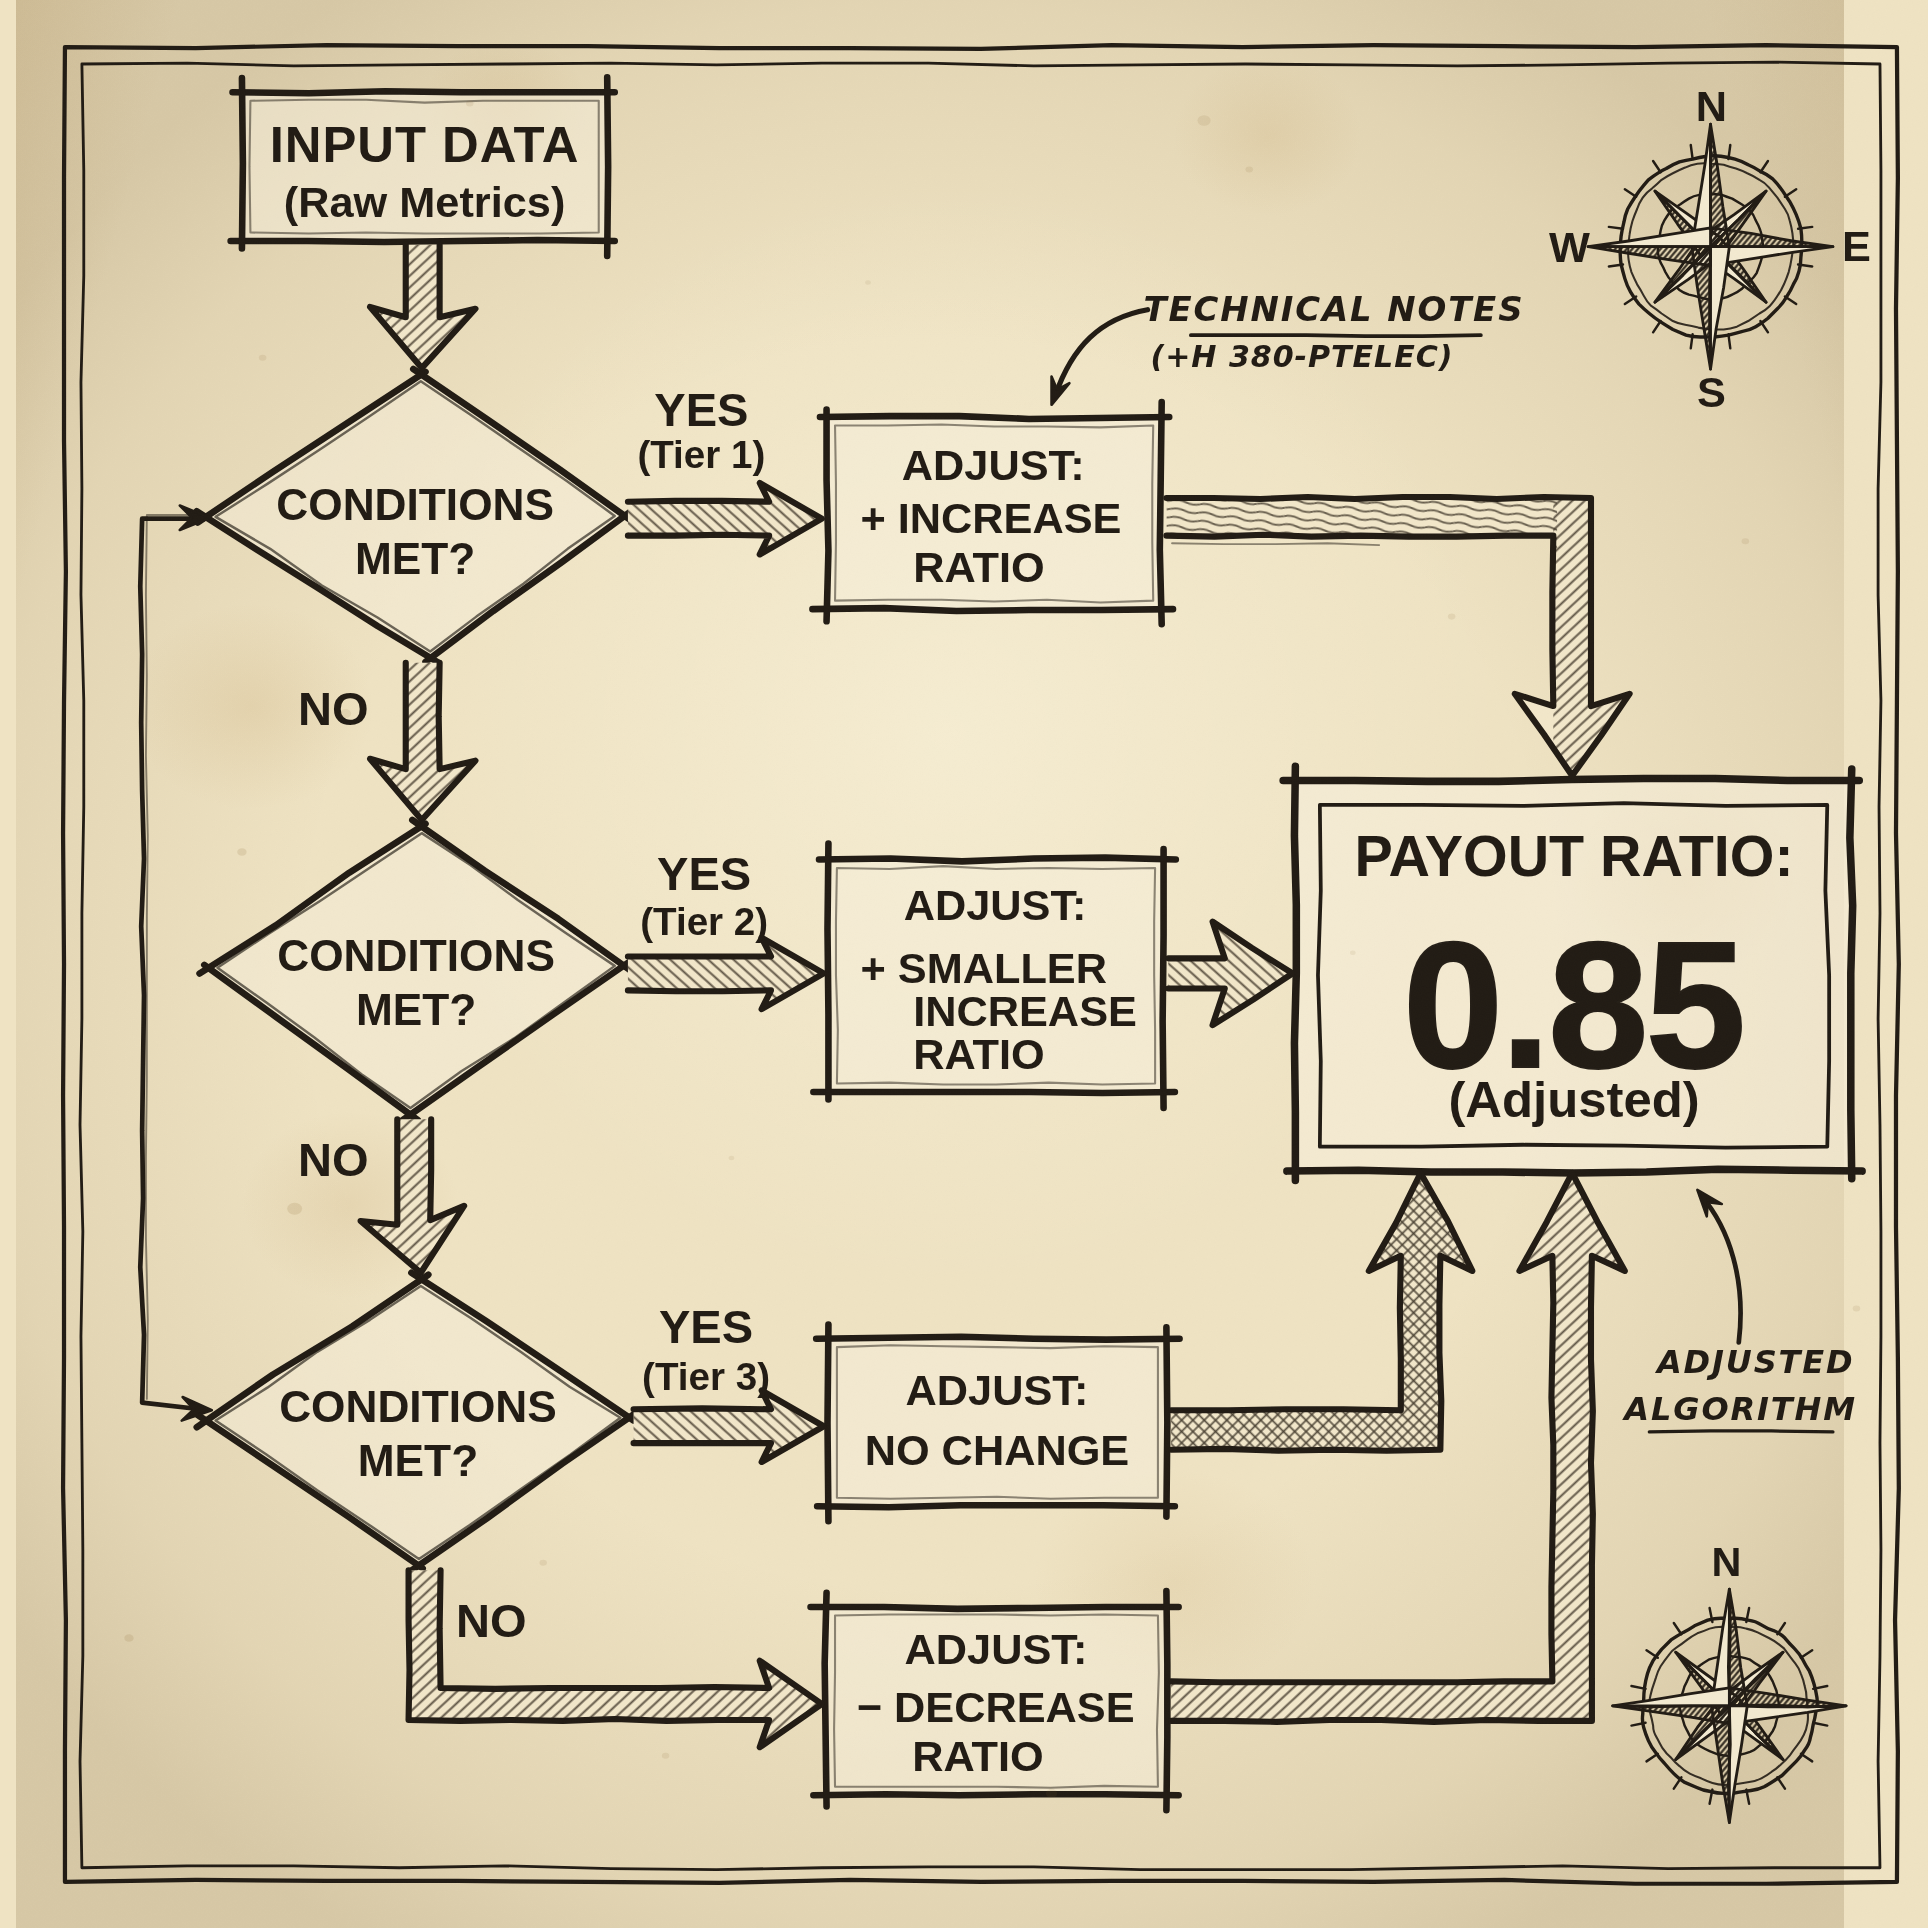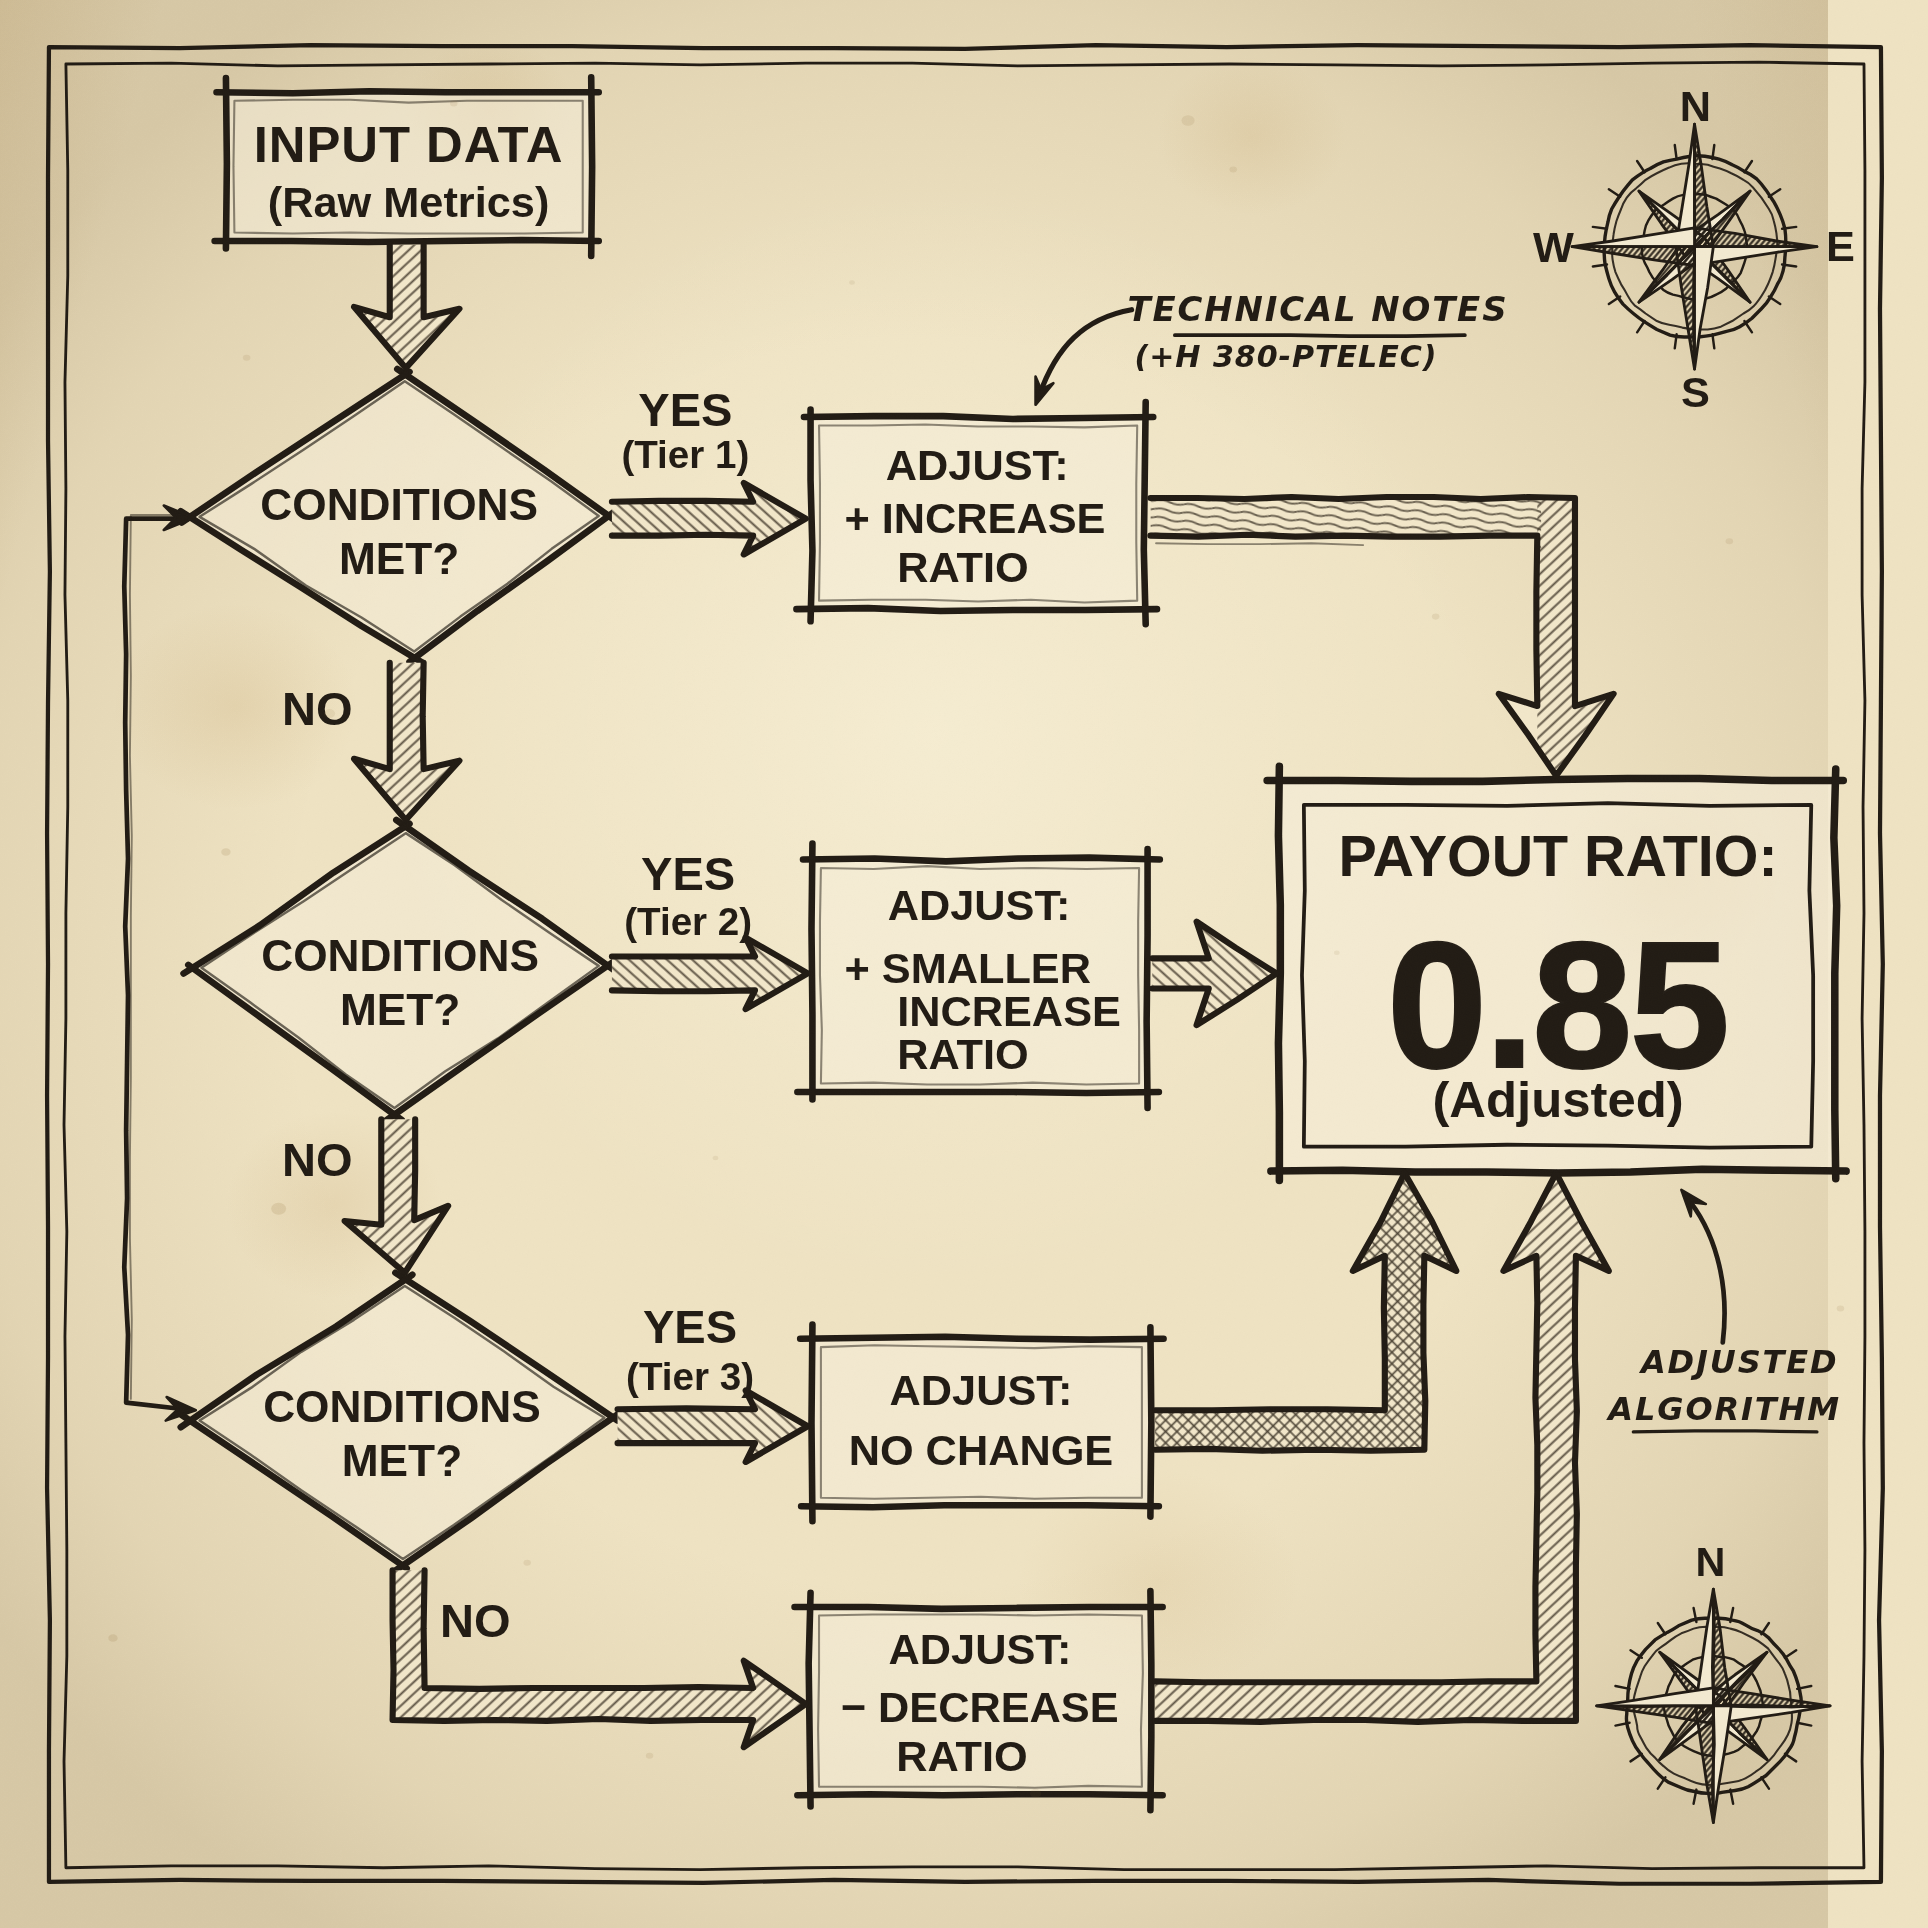--- a/index.html
+++ b/index.html
@@ -9,20 +9,21 @@
     font-family: "Liberation Sans", sans-serif;
   }
   .paper {
     position: relative; width: 1828px; height: 1928px;
     background:
       radial-gradient(847px 847px at 51% 38%, rgba(255,250,230,0.42), rgba(255,250,230,0) 65%),
       radial-gradient(1130px 1130px at 50% 50%, rgba(0,0,0,0) 55%, rgba(121,92,45,0.10) 85%, rgba(105,78,35,0.18) 100%),
       linear-gradient(105deg, rgba(176,140,80,0.18) 0%, rgba(176,140,80,0) 7%),
       linear-gradient(255deg, rgba(176,140,80,0.10) 0%, rgba(176,140,80,0) 6%),
       #efe3c3;
+    margin-left: 16px;
   }
   .stain { position: absolute; border-radius: 50%; pointer-events: none; }
   svg.chart { position: absolute; left: 0; top: 0; }
 </style>
 </head>
 <body>
 
 <div class="paper">
   <div class="stain" style="left:113px;top:603px;width:245px;height:207px;background:radial-gradient(closest-side,rgba(178,136,70,0.14),rgba(178,136,70,0));"></div>
   <div class="stain" style="left:1158px;top:56px;width:188px;height:160px;background:radial-gradient(closest-side,rgba(178,136,70,0.12),rgba(178,136,70,0));"></div>

